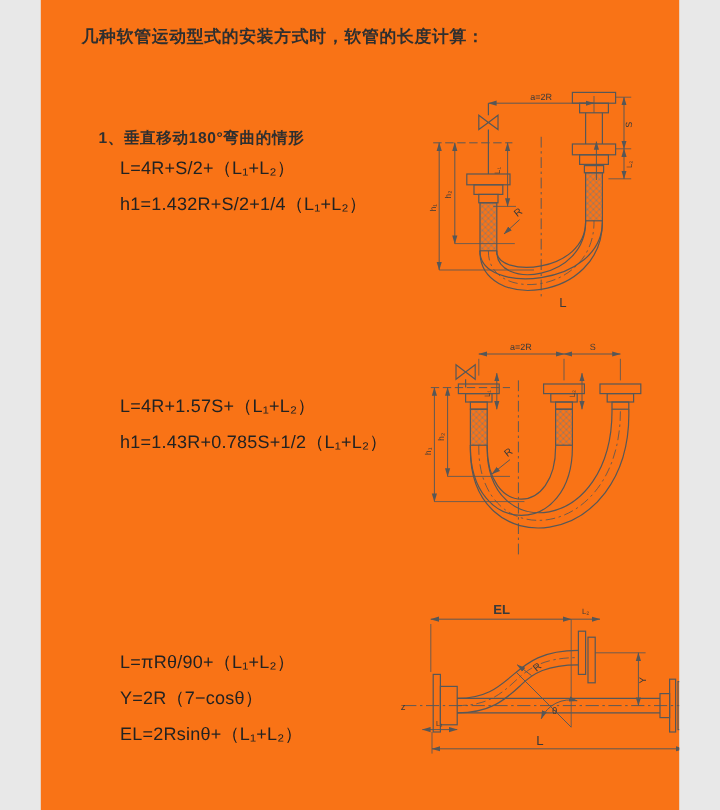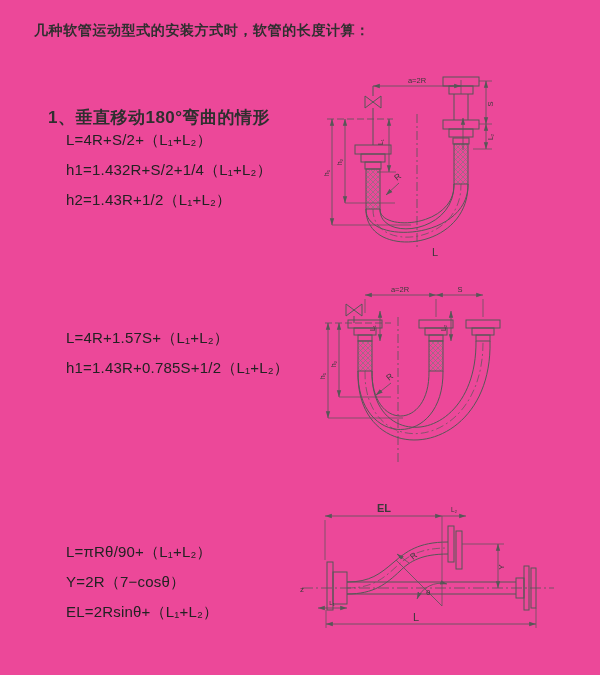--- a/index.html
+++ b/index.html
@@ -1,38 +1,37 @@
 <!DOCTYPE html>
 <html><head>
 <meta charset="utf-8">
 <style>
   html,body{margin:0;padding:0;background:#e8e8e8;}
   .page{
-    position:relative;width:600px;height:675px;margin:0 auto;
-    background:#ec4899;color:#2f2f2f;overflow:hidden;
+    position:relative;width:532px;height:675px;margin:0 auto;
+    background:#f97316;color:#2f2f2f;overflow:hidden;
     font-family:"Liberation Sans","DejaVu Sans",sans-serif;
   }
   .title{position:absolute;left:34px;top:22px;font-size:14px;font-weight:bold;letter-spacing:.6px;white-space:nowrap;}
-  .heading{position:absolute;font-size:17px;font-weight:bold;letter-spacing:.5px;white-space:nowrap;}
+  .heading{position:absolute;font-size:13px;font-weight:bold;letter-spacing:.5px;white-space:nowrap;}
   .formula{position:absolute;font-size:15px;letter-spacing:.2px;color:#222;white-space:nowrap;}
   .diag{position:absolute;}
   svg text{font-family:"Liberation Sans","DejaVu Sans",sans-serif;fill:#3a3a3a;stroke:none;}
   .cad{stroke:#575757;fill:none;stroke-width:1;}
 </style>
 </head>
 <body>
 
 <div class="page">
 
   <div class="title">几种软管运动型式的安装方式时，软管的长度计算：</div>
 
   <div class="heading" style="left:48px;top:106px">1、垂直移动180°弯曲的情形</div>
   <div class="formula" style="left:66px;top:131px">L=4R+S/2+（L₁+L₂）</div>
   <div class="formula" style="left:66px;top:161px">h1=1.432R+S/2+1/4（L₁+L₂）</div>
-  <div class="formula" style="left:66px;top:191px">h2=1.43R+1/2（L₁+L₂）</div>
 
   <div class="formula" style="left:66px;top:329px">L=4R+1.57S+（L₁+L₂）</div>
   <div class="formula" style="left:66px;top:359px">h1=1.43R+0.785S+1/2（L₁+L₂）</div>
 
   <div class="formula" style="left:66px;top:543px">L=πRθ/90+（L₁+L₂）</div>
   <div class="formula" style="left:66px;top:573px">Y=2R（7−cosθ）</div>
   <div class="formula" style="left:66px;top:603px">EL=2Rsinθ+（L₁+L₂）</div>
 
   <svg class="diag" style="left:303px;top:72px" width="292" height="188" viewBox="0 0 292 188">
     <defs>

